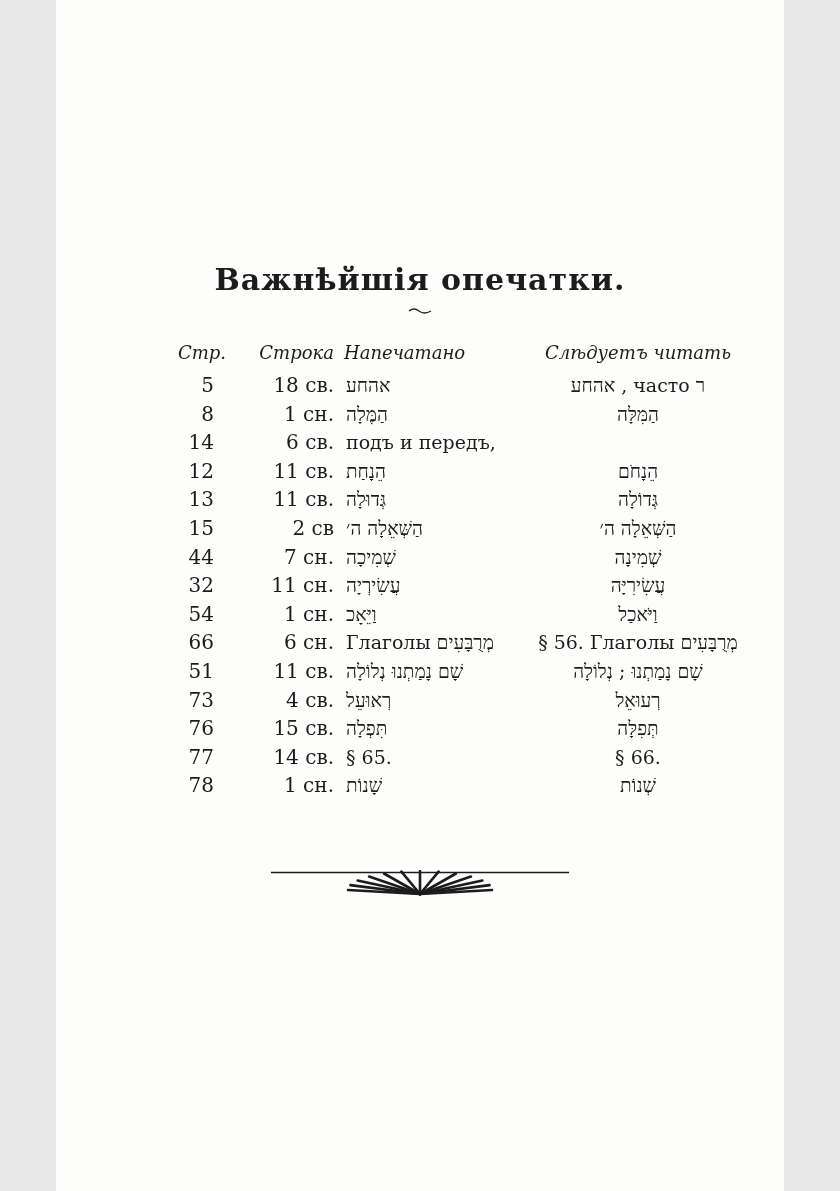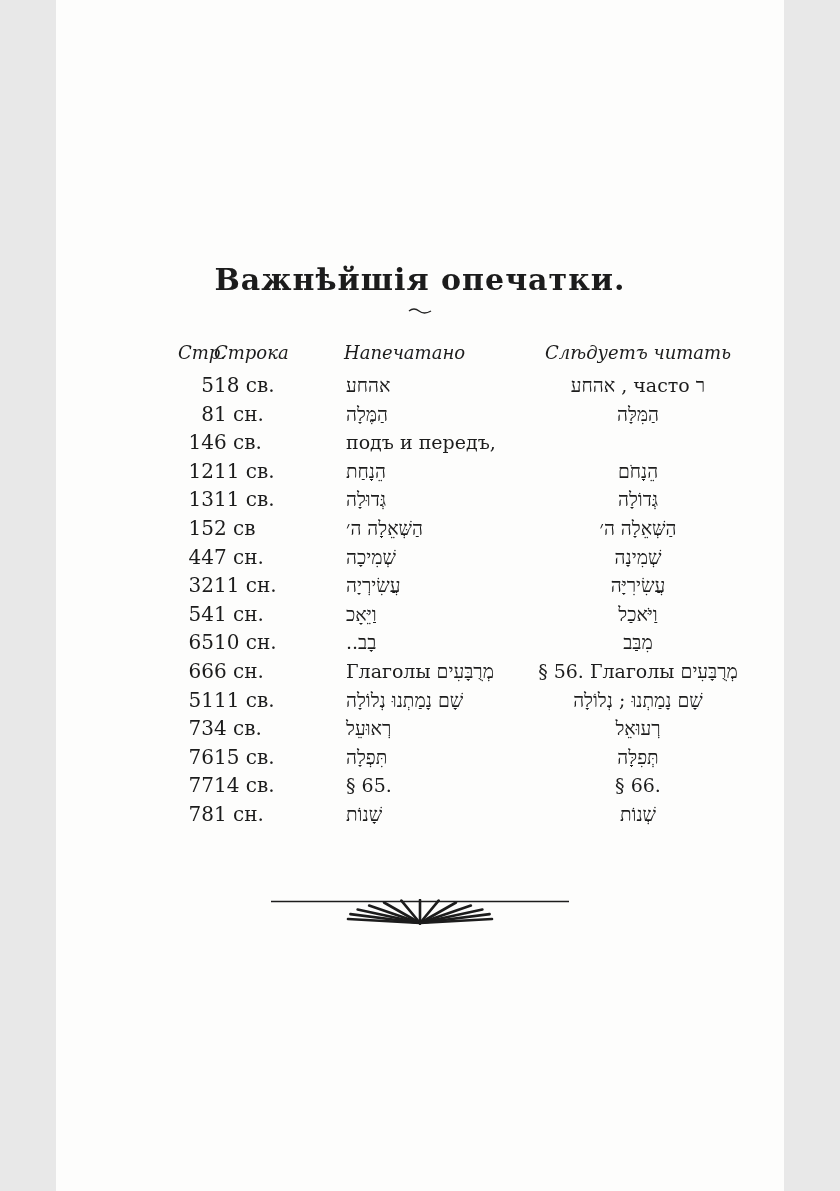--- a/index.html
+++ b/index.html
@@ -38,21 +38,21 @@
     line-height: 28.6px;
     font-size: 20px;
   }
   .row.header {
     font-style: italic;
     font-size: 18px;
     line-height: 26px;
     margin-bottom: 5px;
   }
   .c-page  { text-align: right; }
-  .c-line  { white-space: pre; }
+  .c-line  { text-align: right; white-space: pre; }
   .c-print { text-align: left; padding-left: 12px; white-space: pre; }
   .c-corr  { text-align: center; padding-left: 10px; white-space: pre; }
   .row.header .c-print { padding-left: 10px; }
   .hebrewish { font-size: 19px; }
   .ornament {
     width: 300px;
     margin: 70px auto 0 auto;
   }
   svg { display: block; }
 </style>
@@ -132,26 +132,20 @@
       <span class="c-corr hebrewish">עֲשִׂירִיָּה</span>
     </div>
 
     <div class="row">
       <span class="c-page">54</span>
       <span class="c-line">1 сн.</span>
       <span class="c-print hebrewish">וַיֵּאָכ</span>
       <span class="c-corr hebrewish">וַיֹּאכַל</span>
     </div>
 
-    <div class="row">
-      <span class="c-page">65</span>
-      <span class="c-line">10 сн.</span>
-      <span class="c-print hebrewish">..בָב</span>
-      <span class="c-corr hebrewish">מִבַּב</span>
-    </div>
 
     <div class="row">
       <span class="c-page">66</span>
       <span class="c-line">6 сн.</span>
       <span class="c-print hebrewish">Глаголы מְרֻבָּעִים</span>
       <span class="c-corr hebrewish">§ 56. Глаголы מְרֻבָּעִים</span>
     </div>
 
     <div class="row">
       <span class="c-page">51</span>

